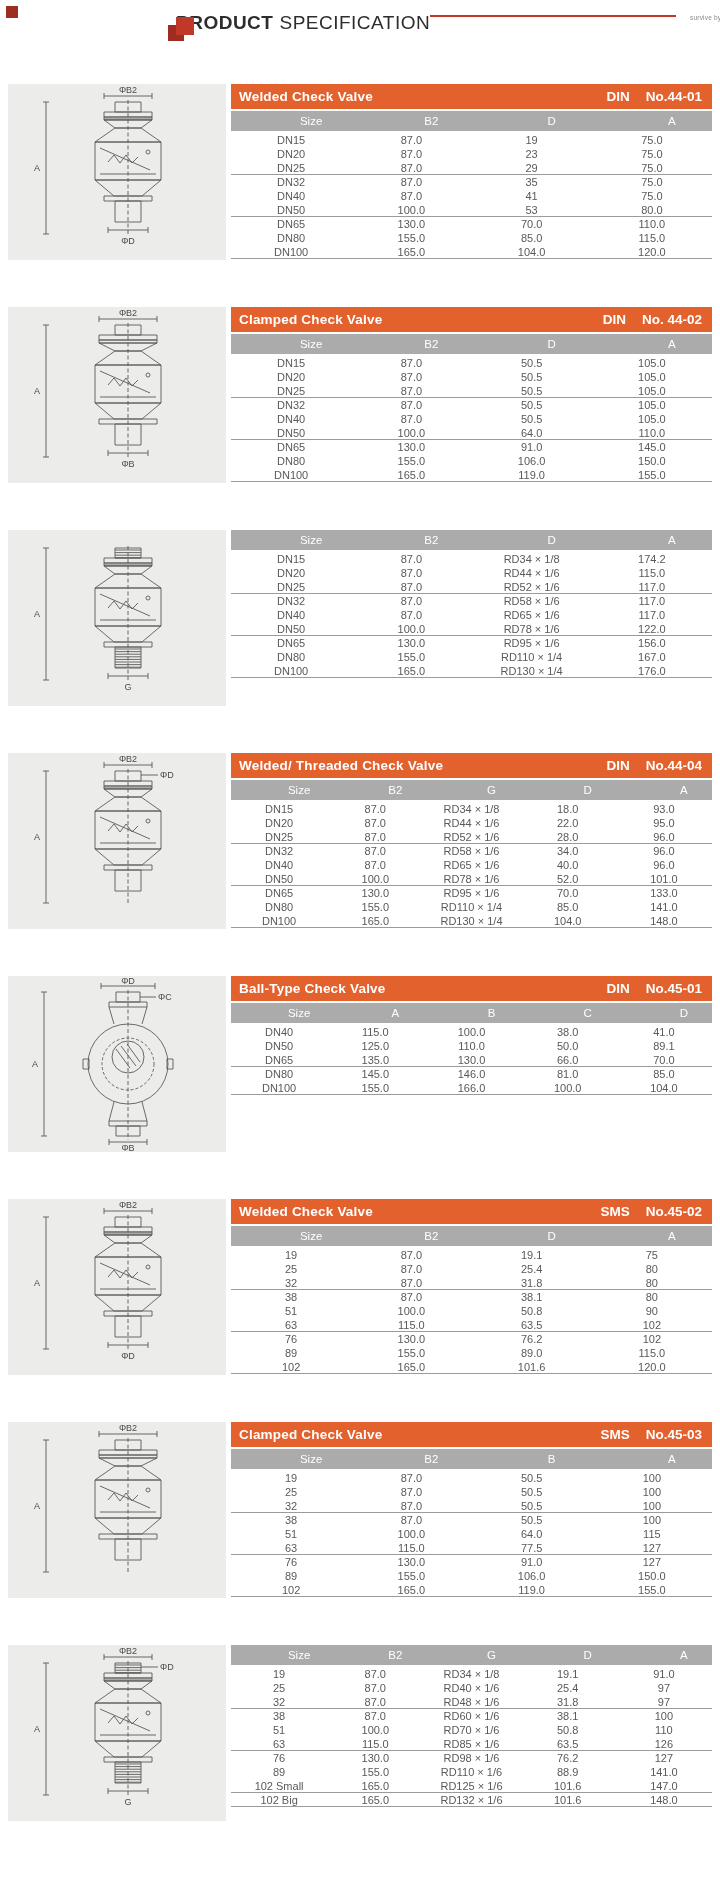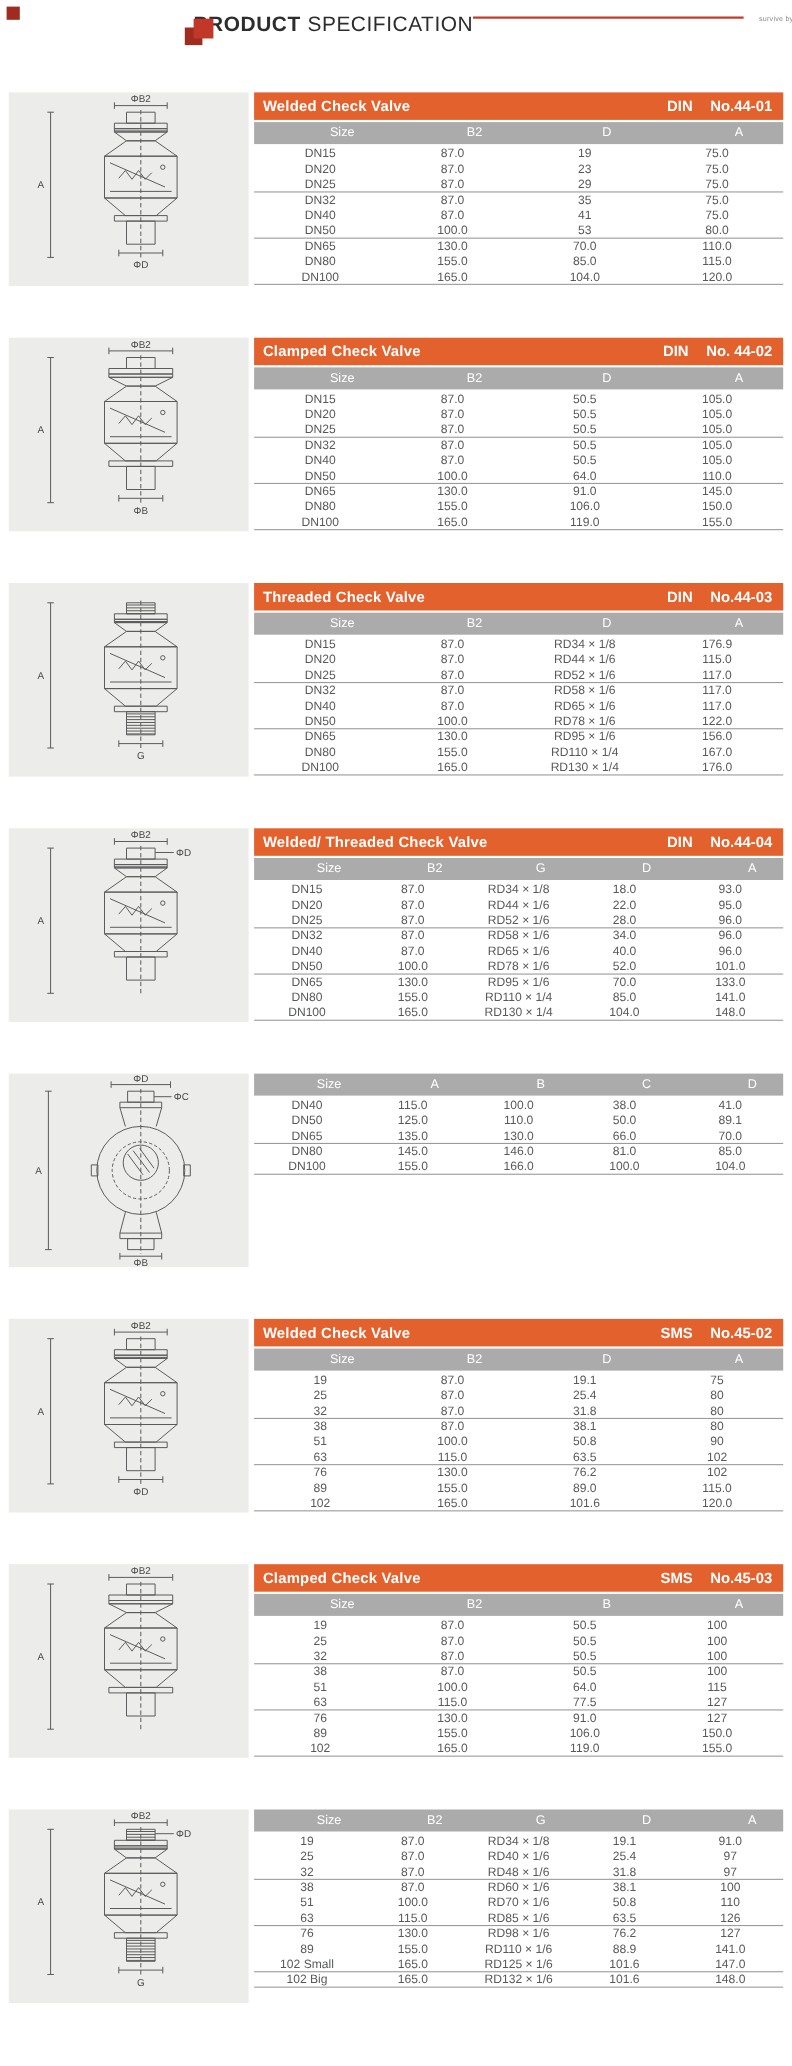--- a/index.html
+++ b/index.html
@@ -306,38 +306,32 @@
           <line x1="27" y1="18" x2="33" y2="18" stroke="#5A5A5A" stroke-width="0.9"></line>
           <line x1="27" y1="150" x2="33" y2="150" stroke="#5A5A5A" stroke-width="0.9"></line>
           <text x="24" y="87" fill="#4a4a4a" font-size="9" text-anchor="end">A</text>
           <line x1="92" y1="146" x2="132" y2="146" stroke="#5A5A5A" stroke-width="0.9"></line>
           <line x1="92" y1="143" x2="92" y2="149" stroke="#5A5A5A" stroke-width="0.9"></line>
           <line x1="132" y1="143" x2="132" y2="149" stroke="#5A5A5A" stroke-width="0.9"></line>
           <text x="112" y="160" fill="#4a4a4a" font-size="9" text-anchor="middle">G</text>
         </svg>
     </div>
     <div class="twrap">
-      <div class="tbar">
-        <span class="ttitle">Threaded Check Valve</span>
-        <span class="tstd">
-          <span class="torg">DIN</span><span class="tnum">No.44-03</span>
-        </span>
-      </div>
       <div class="thead" style="grid-template-columns: repeat(4, 1fr);">
           <span class="hcell">Size</span>
           <span class="hcell">B2</span>
           <span class="hcell">D</span>
           <span class="hcell">A</span>
         </div>
       <div class="tbody">
           <div class="trow" style="grid-template-columns: repeat(4, 1fr);">
             <div class="cell">DN15</div>
             <div class="cell">87.0</div>
             <div class="cell">RD34 × 1/8</div>
-            <div class="cell">176.9</div>
+            <div class="cell">174.2</div>
           </div>
           <div class="trow" style="grid-template-columns: repeat(4, 1fr);">
             <div class="cell">DN20</div>
             <div class="cell">87.0</div>
             <div class="cell">RD44 × 1/6</div>
             <div class="cell">115.0</div>
           </div>
           <div class="trow sep" style="grid-template-columns: repeat(4, 1fr);">
             <div class="cell">DN25</div>
             <div class="cell">87.0</div>
@@ -526,20 +520,26 @@
           <line x1="25" y1="16" x2="31" y2="16" stroke="#5A5A5A" stroke-width="0.9"></line>
           <line x1="25" y1="160" x2="31" y2="160" stroke="#5A5A5A" stroke-width="0.9"></line>
           <text x="22" y="91" fill="#4a4a4a" font-size="9" text-anchor="end">A</text>
           <line x1="93" y1="166" x2="131" y2="166" stroke="#5A5A5A" stroke-width="0.9"></line>
           <line x1="93" y1="163" x2="93" y2="169" stroke="#5A5A5A" stroke-width="0.9"></line>
           <line x1="131" y1="163" x2="131" y2="169" stroke="#5A5A5A" stroke-width="0.9"></line>
           <text x="112" y="175" fill="#4a4a4a" font-size="9" text-anchor="middle">ΦB</text>
         </svg>
     </div>
     <div class="twrap">
+      <div class="tbar">
+        <span class="ttitle">Ball-Type Check Valve</span>
+        <span class="tstd">
+          <span class="torg">DIN</span><span class="tnum">No.45-01</span>
+        </span>
+      </div>
       <div class="thead" style="grid-template-columns: repeat(5, 1fr);">
           <span class="hcell">Size</span>
           <span class="hcell">A</span>
           <span class="hcell">B</span>
           <span class="hcell">C</span>
           <span class="hcell">D</span>
         </div>
       <div class="tbody">
           <div class="trow" style="grid-template-columns: repeat(5, 1fr);">
             <div class="cell">DN40</div>

